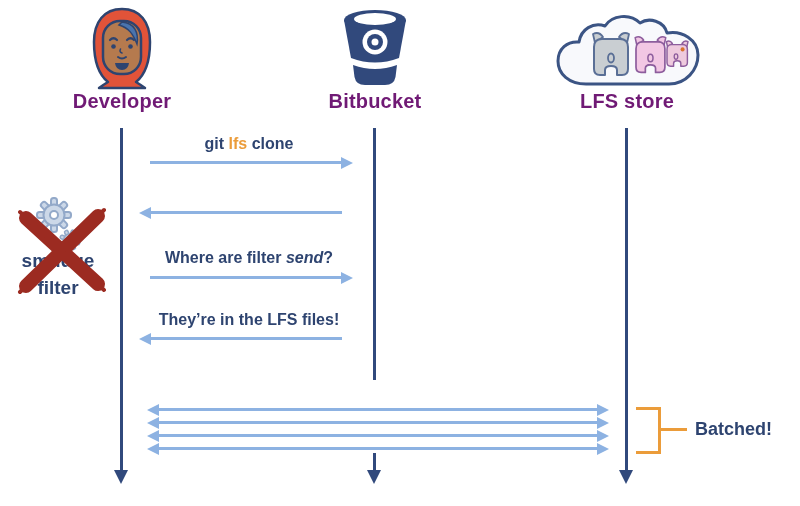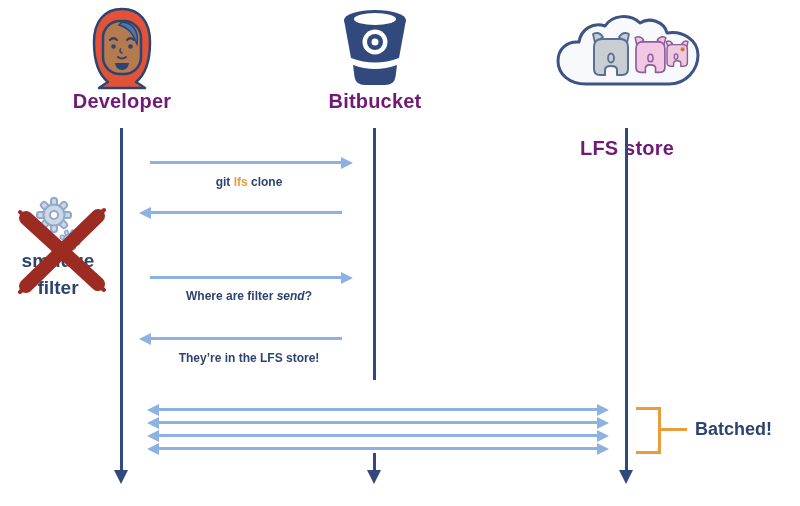--- a/index.html
+++ b/index.html
@@ -12,22 +12,22 @@
     color:#701a75;letter-spacing:.2px;
   }
   .icon-box{position:absolute;}
   .lifeline{position:absolute;width:3px;background:#31497c;}
   .lifeline-head{
     position:absolute;width:0;height:0;
     border-left:7px solid transparent;border-right:7px solid transparent;
     border-top:14px solid #31497c;
   }
   .msg{
-    position:absolute;text-align:center;font-weight:bold;font-size:12px;
-    color:#2e4470;white-space:nowrap;margin-top:40px;
+    position:absolute;text-align:center;font-weight:bold;font-size:16px;
+    color:#2e4470;white-space:nowrap;
   }
   .msg .orange{color:#eb9c3a;}
   .msg .it{font-style:italic;}
   .arrow{position:absolute;height:3px;background:#8db2e2;}
   .arrow.head-r::after{
     content:"";position:absolute;right:-11px;top:-4.5px;width:0;height:0;
     border-left:12px solid #8db2e2;border-top:6px solid transparent;border-bottom:6px solid transparent;
   }
   .arrow.head-l::before{
     content:"";position:absolute;left:-11px;top:-4.5px;width:0;height:0;
@@ -96,21 +96,21 @@
 
       <g transform="translate(117,32) scale(0.6)">
         <path d="M1 5 L-1 -4 Q5 -7 9 -1 Z" fill="#eecade" stroke="#8d5d9d" stroke-width="2.4" stroke-linejoin="round"></path>
         <path d="M33 5 L35 -4 Q29 -7 25 -1 Z" fill="#eecade" stroke="#8d5d9d" stroke-width="2.4" stroke-linejoin="round"></path>
         <path d="M0 9 Q0 1 8 1 L26 1 Q34 1 34 9 L34 31 Q34 37 28 37 L23 37 L23 32 Q23 28 17 28 Q11 28 11 32 L11 37 L6 37 Q0 37 0 31 Z" fill="#eecade" stroke="#8d5d9d" stroke-width="2.4" stroke-linejoin="round"></path>
         <circle cx="26" cy="9" r="3.4" fill="#d8742f"></circle>
         <ellipse cx="15" cy="21" rx="3" ry="4.5" fill="none" stroke="#8d5d9d" stroke-width="2.2"></ellipse>
       </g>
     </svg>
   </div>
-  <div class="actor-label" style="left:557px;top:90px;width:140px;margin-top:47px;">LFS store</div>
+  <div class="actor-label" style="left:557px;top:90px;width:140px;">LFS store</div>
 
   <div class="lifeline" style="left:120px;top:128px;height:342px;"></div>
   <div class="lifeline-head" style="left:114px;top:470px;"></div>
 
   <div class="lifeline" style="left:373px;top:128px;height:252px;"></div>
   <div class="lifeline" style="left:373px;top:453px;height:17px;"></div>
   <div class="lifeline-head" style="left:367px;top:470px;"></div>
 
   <div class="lifeline" style="left:625px;top:128px;height:342px;"></div>
   <div class="lifeline-head" style="left:619px;top:470px;"></div>
@@ -120,21 +120,21 @@
   </div>
   <div class="arrow head-r" style="left:150px;top:161px;width:192px;"></div>
 
   <div class="arrow head-l" style="left:150px;top:211px;width:192px;"></div>
 
   <div class="msg" style="left:69px;top:249px;width:360px;">
     <span>Where are filter </span><span class="it">send</span><span>?</span>
   </div>
   <div class="arrow head-r" style="left:150px;top:276px;width:192px;"></div>
 
-  <div class="msg" style="left:69px;top:311px;width:360px;">They’re in the LFS store!</div>
+  <div class="msg" style="left:69px;top:311px;width:360px;">They’re in the LFS files!</div>
   <div class="arrow head-l" style="left:150px;top:337px;width:192px;"></div>
 
   <div class="arrow head-l head-r" style="left:158px;top:408px;width:440px;"></div>
   <div class="arrow head-l head-r" style="left:158px;top:421px;width:440px;"></div>
   <div class="arrow head-l head-r" style="left:158px;top:434px;width:440px;"></div>
   <div class="arrow head-l head-r" style="left:158px;top:447px;width:440px;"></div>
 
   <div class="bracket" style="left:636px;top:407px;width:25px;height:3px;"></div>
   <div class="bracket" style="left:658px;top:407px;width:3px;height:47px;"></div>
   <div class="bracket" style="left:636px;top:451px;width:25px;height:3px;"></div>

